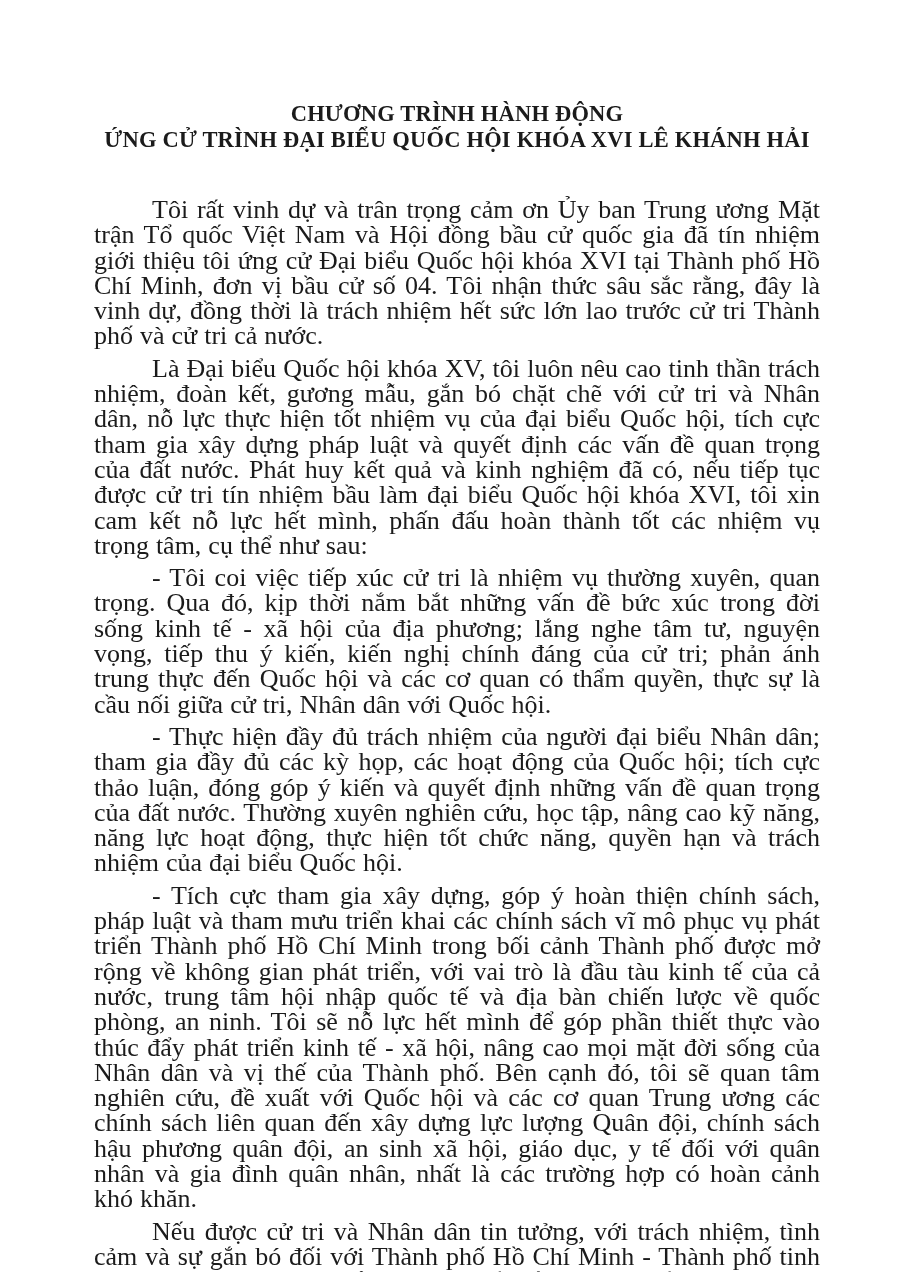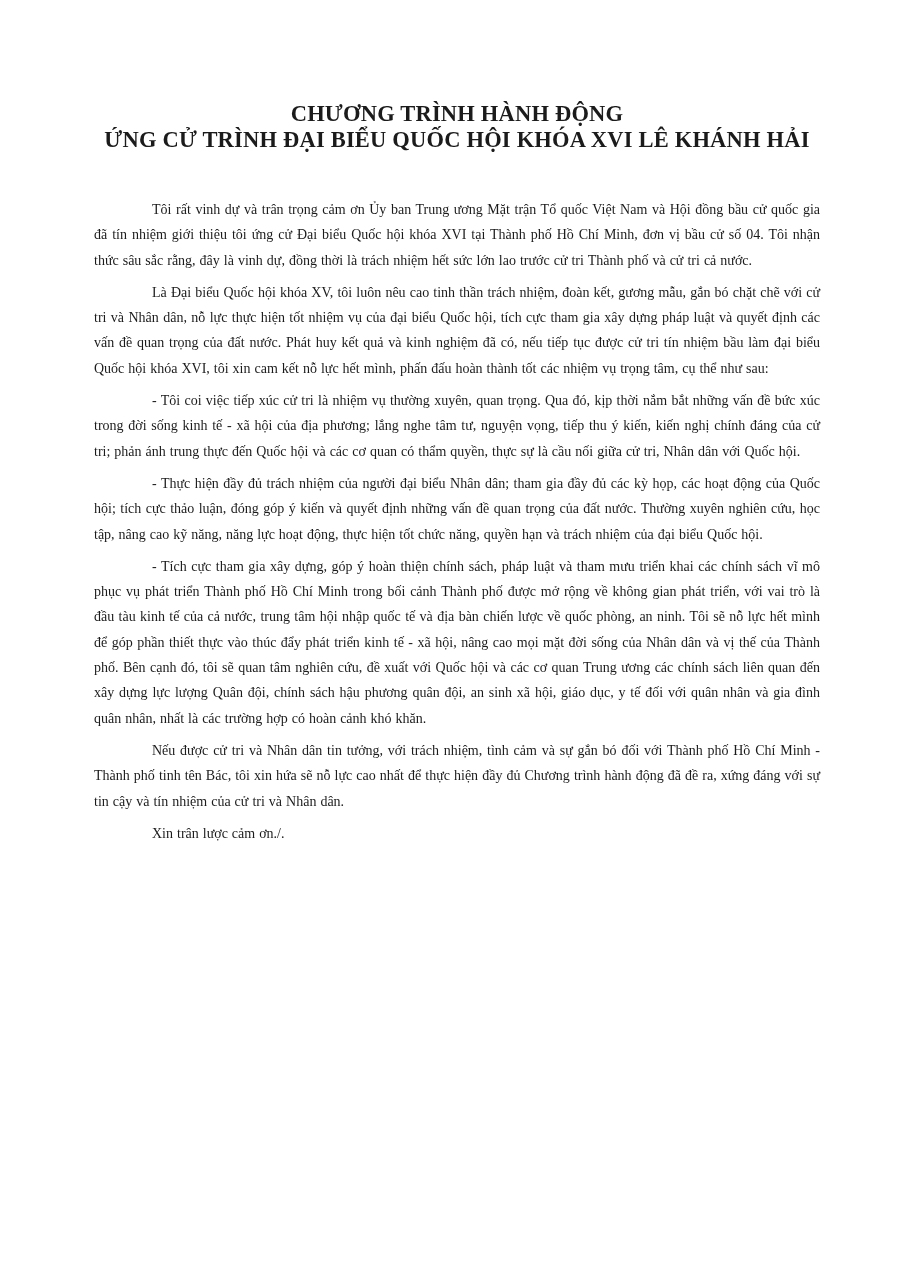--- a/index.html
+++ b/index.html
@@ -25,21 +25,21 @@
     font-weight: bold;
     line-height: 26px;
     letter-spacing: 0.2px;
   }
   .doc-title .title-line {
     display: block;
     white-space: nowrap;
   }
   .doc-body p {
     margin: 0 0 7px 0;
-    font-size: 14px;
+    font-size: 26px;
     line-height: 25.3px;
     text-align: justify;
     text-indent: 58px;
     word-spacing: 0.5px;
   }
   .doc-body p.closing {
     text-align: left;
   }
 </style>
 </head>

